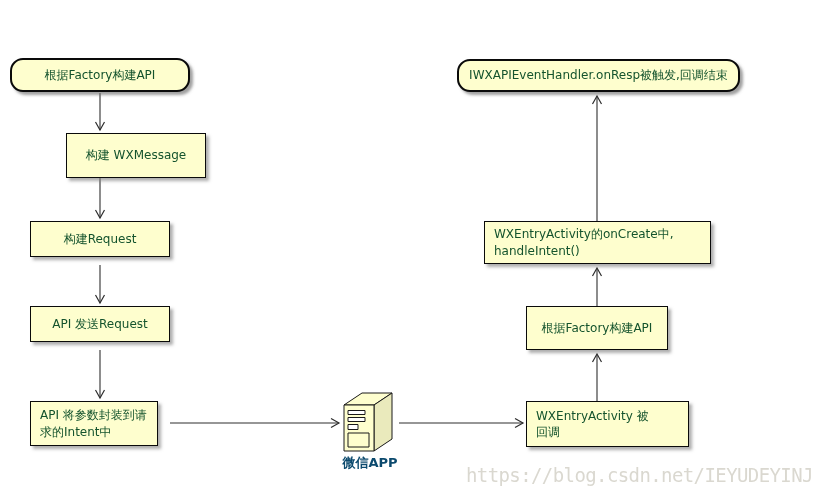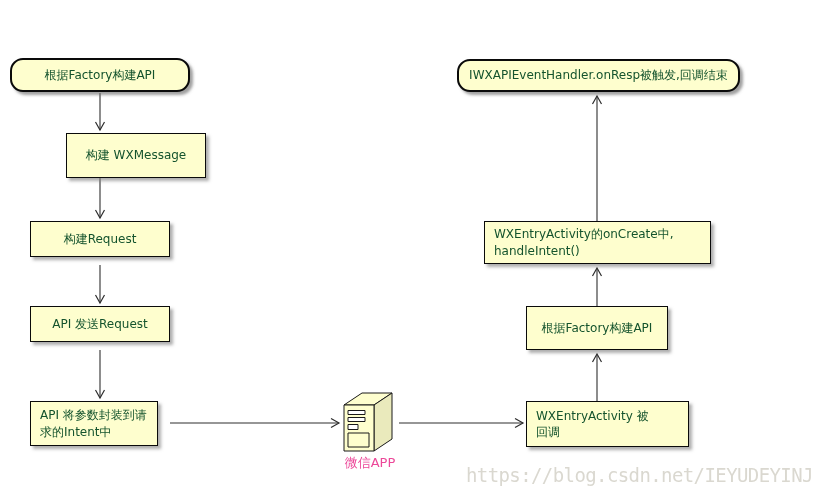--- a/index.html
+++ b/index.html
@@ -39,24 +39,25 @@
   .node.left-text {
     justify-content: flex-start;
     text-align: left;
     padding: 0 9px;
   }
   .node span { white-space: pre-line; }
   .node.nowrap span { white-space: nowrap; }
   .actor-icon { position: absolute; }
   .actor-label {
     position: absolute;
-    color: #ec4899;
+    color: #0c4a6e;
     font-size: 13px;
     text-align: center;
     white-space: nowrap;
+    font-weight: bold;
   }
   .watermark {
     position: absolute;
     left: 466px;
     top: 464px;
     color: #dad8d0;
     font-family: "DejaVu Sans Mono", "Liberation Mono", monospace;
     font-size: 19px;
     letter-spacing: -0.6px;
     white-space: nowrap;

